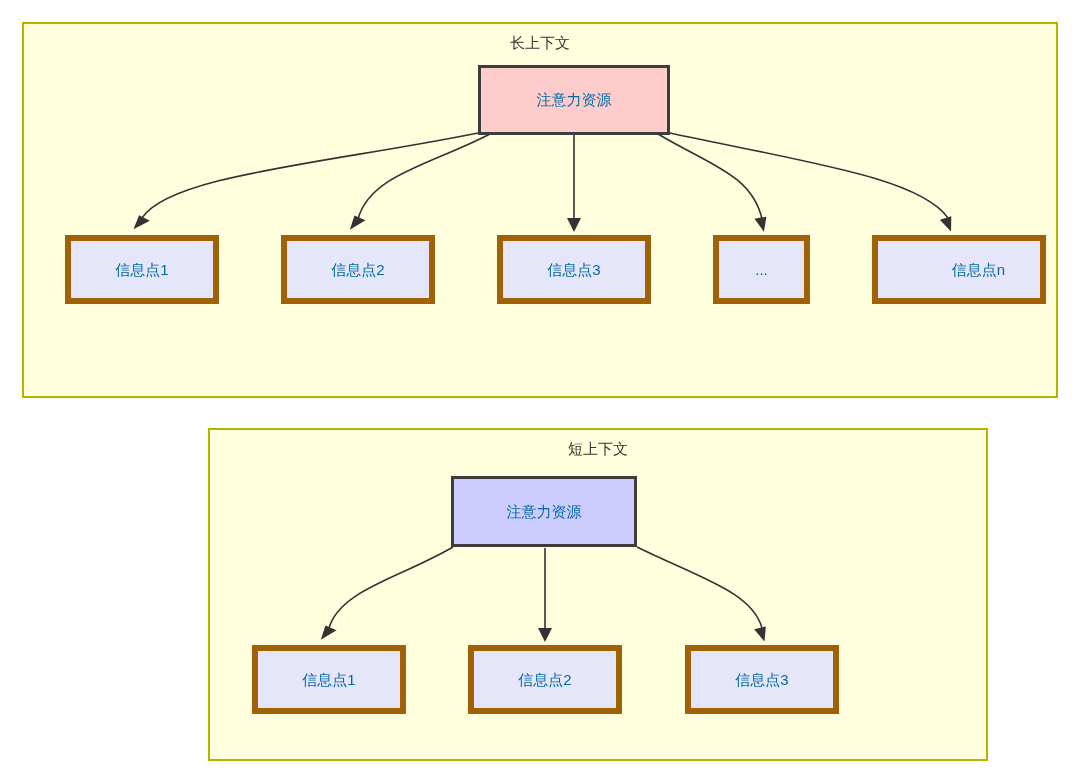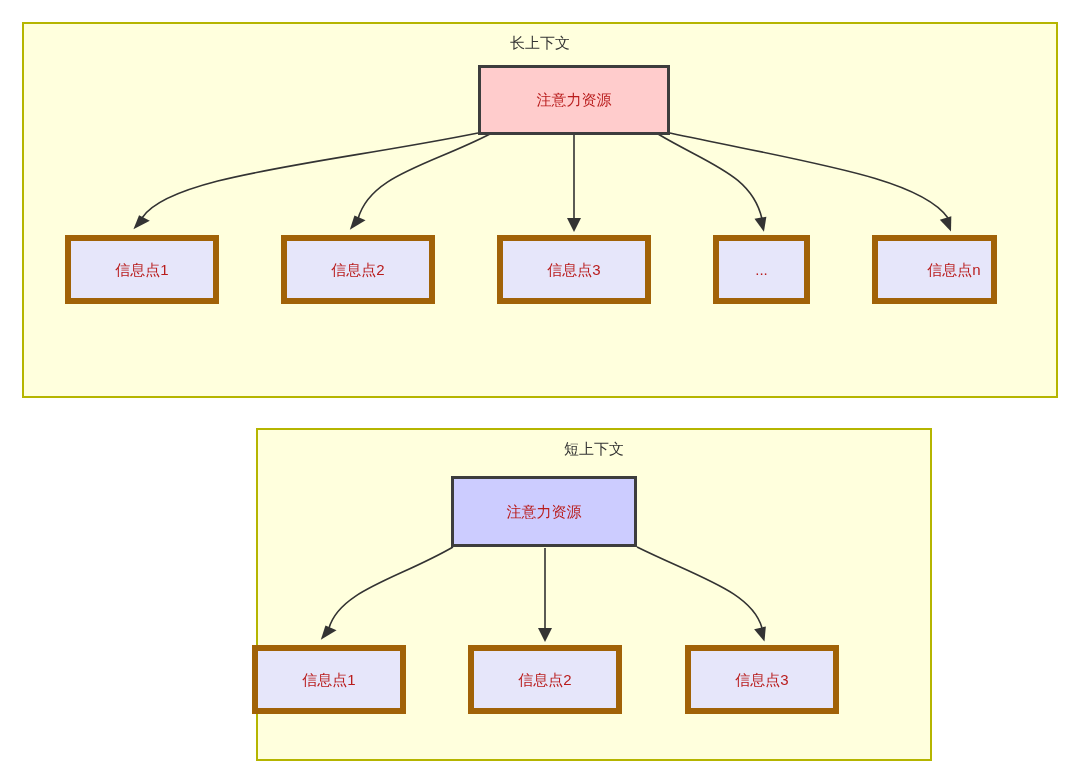--- a/index.html
+++ b/index.html
@@ -38,23 +38,22 @@
   }
   #panel-long {
     left: 22px;
     top: 22px;
     width: 1036px;
     height: 376px;
   }
   #panel-short {
     left: 208px;
     top: 428px;
-    width: 676px;
+    width: 780px;
     height: 333px;
-    margin-left: 48px;
   }
   .panel-title {
     position: absolute;
     left: 0;
     right: 0;
     top: 9px;
     text-align: center;
     font-size: 15px;
     color: #333333;
     line-height: 20px;
@@ -62,21 +61,21 @@
   }
 
   
   .node {
     position: absolute;
     box-sizing: border-box;
     display: flex;
     align-items: center;
     justify-content: center;
     font-size: 15px;
-    color: #b91c1c;
+    color: #0369a1;
     line-height: 1.2;
     text-align: center;
     white-space: nowrap;
   }
   .node-attention-long {
     background: #ffcccc;
     border: 3px solid #3d3d3d;
   }
   .node-attention-short {
     background: #ccccff;
@@ -86,21 +85,21 @@
     background: #e6e6fa;
     border: 6px solid #a16207;
   }
 
   
   #node-attn-long { left: 478px; top: 65px;  width: 192px; height: 70px; }
   #node-long-1    { left: 65px;  top: 235px; width: 154px; height: 69px; }
   #node-long-2    { left: 281px; top: 235px; width: 154px; height: 69px; }
   #node-long-3    { left: 497px; top: 235px; width: 154px; height: 69px; }
   #node-long-dots { left: 713px; top: 235px; width: 97px;  height: 69px; }
-  #node-long-n    { left: 872px; top: 235px; width: 125px; height: 69px; padding-left: 39px; }
+  #node-long-n    { left: 872px; top: 235px; width: 174px; height: 69px; padding-left: 39px; }
 
   
   #node-attn-short { left: 451px; top: 476px; width: 186px; height: 71px; }
   #node-short-1    { left: 252px; top: 645px; width: 154px; height: 69px; }
   #node-short-2    { left: 468px; top: 645px; width: 154px; height: 69px; }
   #node-short-3    { left: 685px; top: 645px; width: 154px; height: 69px; }
 
   .edge-path {
     fill: none;
     stroke: #333333;

